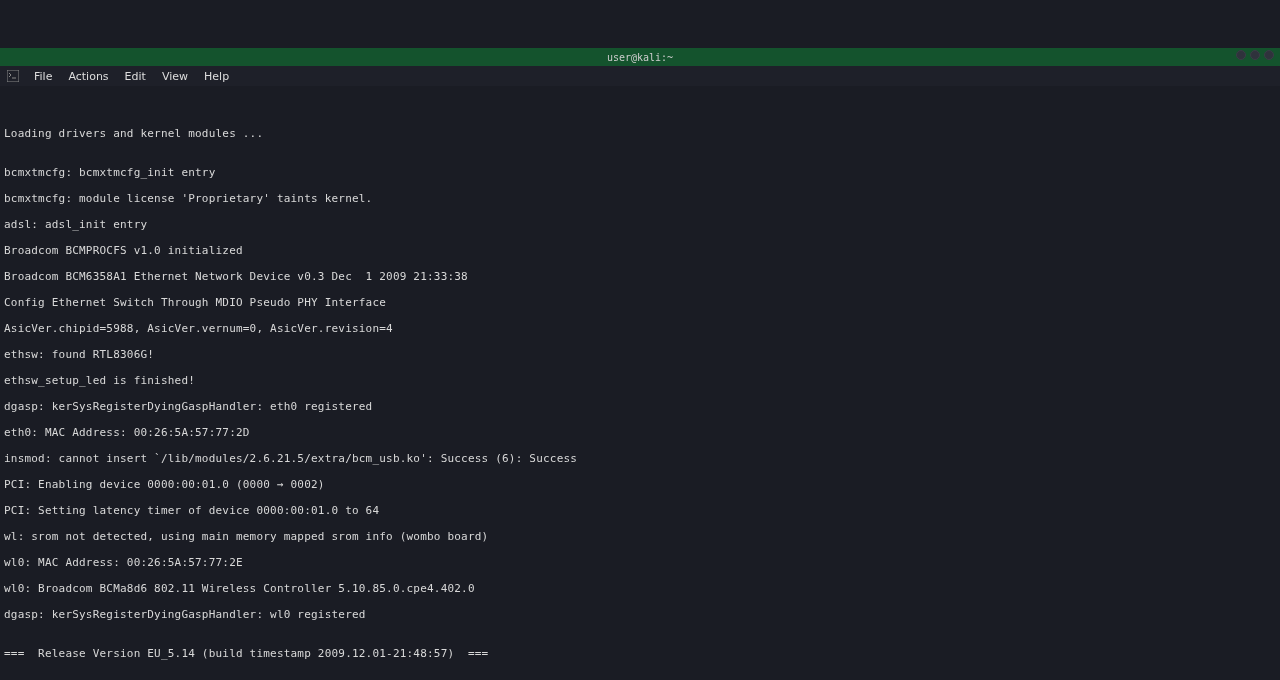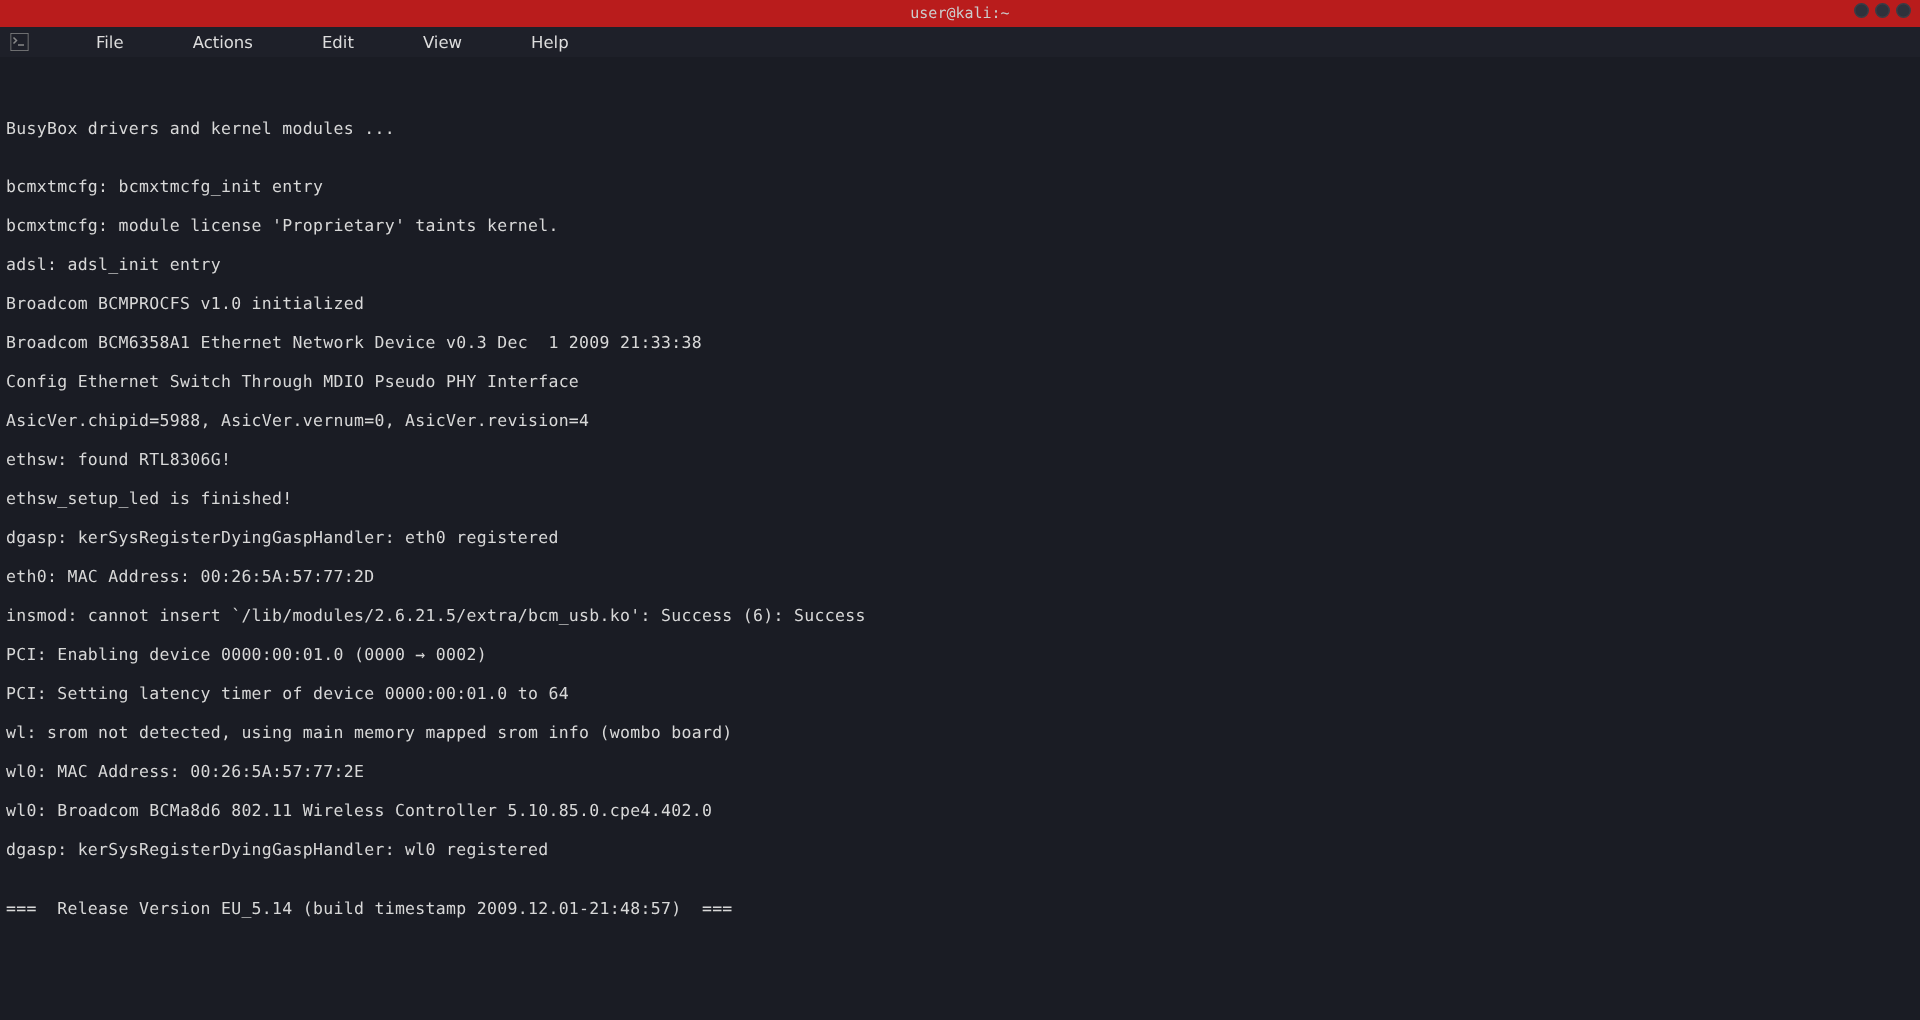--- a/index.html
+++ b/index.html
@@ -1,22 +1,22 @@
 <!DOCTYPE html>
 <html><head>
 <meta charset="utf-8">
 <style>
 * { margin:0; padding:0; box-sizing:border-box; }
 html,body { width:1280px; height:680px; background:#1a1c24; font-family:'DejaVu Sans Mono','Courier New',monospace; overflow:hidden; color:#d8d8d8; }
-.titlebar { height:18px; background:#b91c1c; display:flex; align-items:center; justify-content:center; position:relative; font-size:10px; color:#ccc; }
+.titlebar { height:18px; background:#14532d; display:flex; align-items:center; justify-content:center; position:relative; font-size:10px; color:#ccc;margin-top:48px; }
 .titlebar .wc { position:absolute; right:6px; top:2px; display:flex; gap:4px; }
 .dot { width:10px; height:10px; border-radius:50%; background:#2f323c; border:1px solid #3a3d46; }
 .menubar { height:20px; background:#1e2029; display:flex; align-items:center; padding:0 6px; font-size:11px; font-family:'DejaVu Sans',sans-serif; color:#ddd; }
 .menubar .micon { width:14px; height:14px; margin-right:6px; display:flex; align-items:center; justify-content:center; }
-.menubar .mi { padding:2px 8px; cursor:default;margin-left:30px; }
+.menubar .mi { padding:2px 8px; cursor:default; }
 .term { padding:2px 4px; font-size:11px; line-height:13px; white-space:pre; letter-spacing:0.2px; }
 .l { display:block; }
 </style>
 </head>
 <body>
 
 <div class="titlebar">
   <span>user@kali:~</span>
   <div class="wc">
     <span class="dot"></span>
@@ -36,21 +36,21 @@
   <span class="mi">File</span>
   <span class="mi">Actions</span>
   <span class="mi">Edit</span>
   <span class="mi">View</span>
   <span class="mi">Help</span>
 </div>
 
 <div class="term" id="term">
 <span class="l"></span>
 <span class="l"></span>
-<span class="l">BusyBox drivers and kernel modules ...</span>
+<span class="l">Loading drivers and kernel modules ...</span>
 <span class="l"></span>
 <span class="l">bcmxtmcfg: bcmxtmcfg_init entry</span>
 <span class="l">bcmxtmcfg: module license 'Proprietary' taints kernel.</span>
 <span class="l">adsl: adsl_init entry</span>
 <span class="l">Broadcom BCMPROCFS v1.0 initialized</span>
 <span class="l">Broadcom BCM6358A1 Ethernet Network Device v0.3 Dec  1 2009 21:33:38</span>
 <span class="l">Config Ethernet Switch Through MDIO Pseudo PHY Interface</span>
 <span class="l">AsicVer.chipid=5988, AsicVer.vernum=0, AsicVer.revision=4</span>
 <span class="l">ethsw: found RTL8306G!</span>
 <span class="l">ethsw_setup_led is finished!</span>

